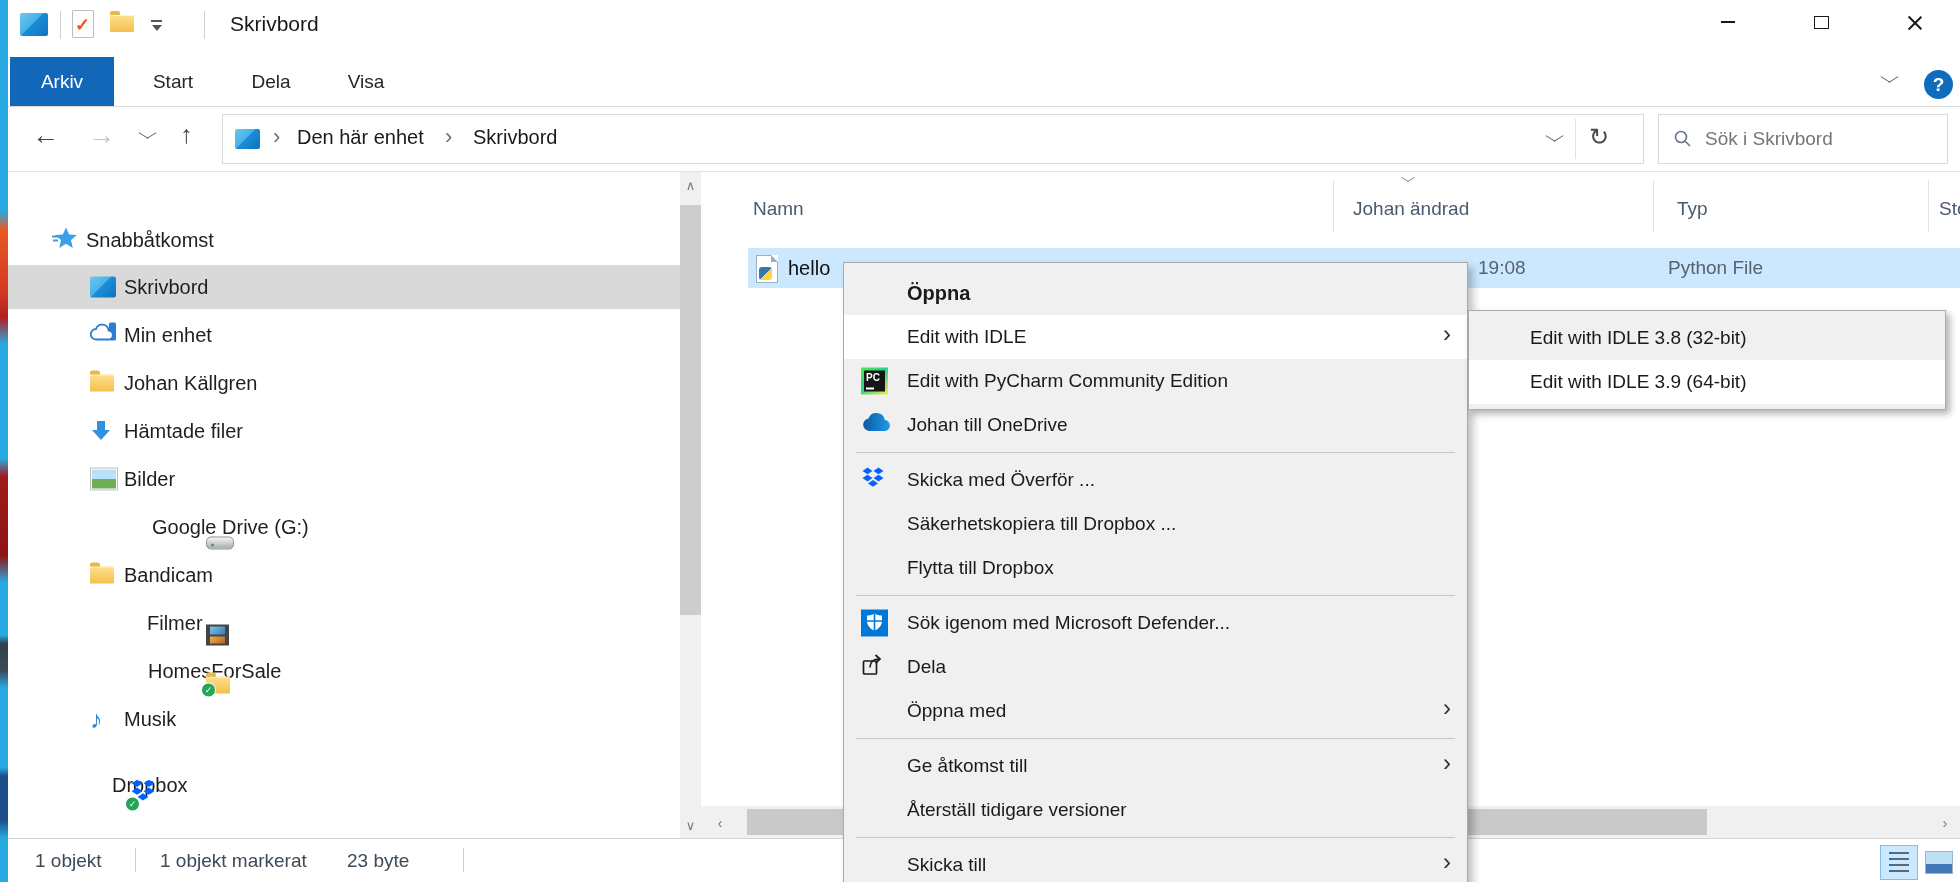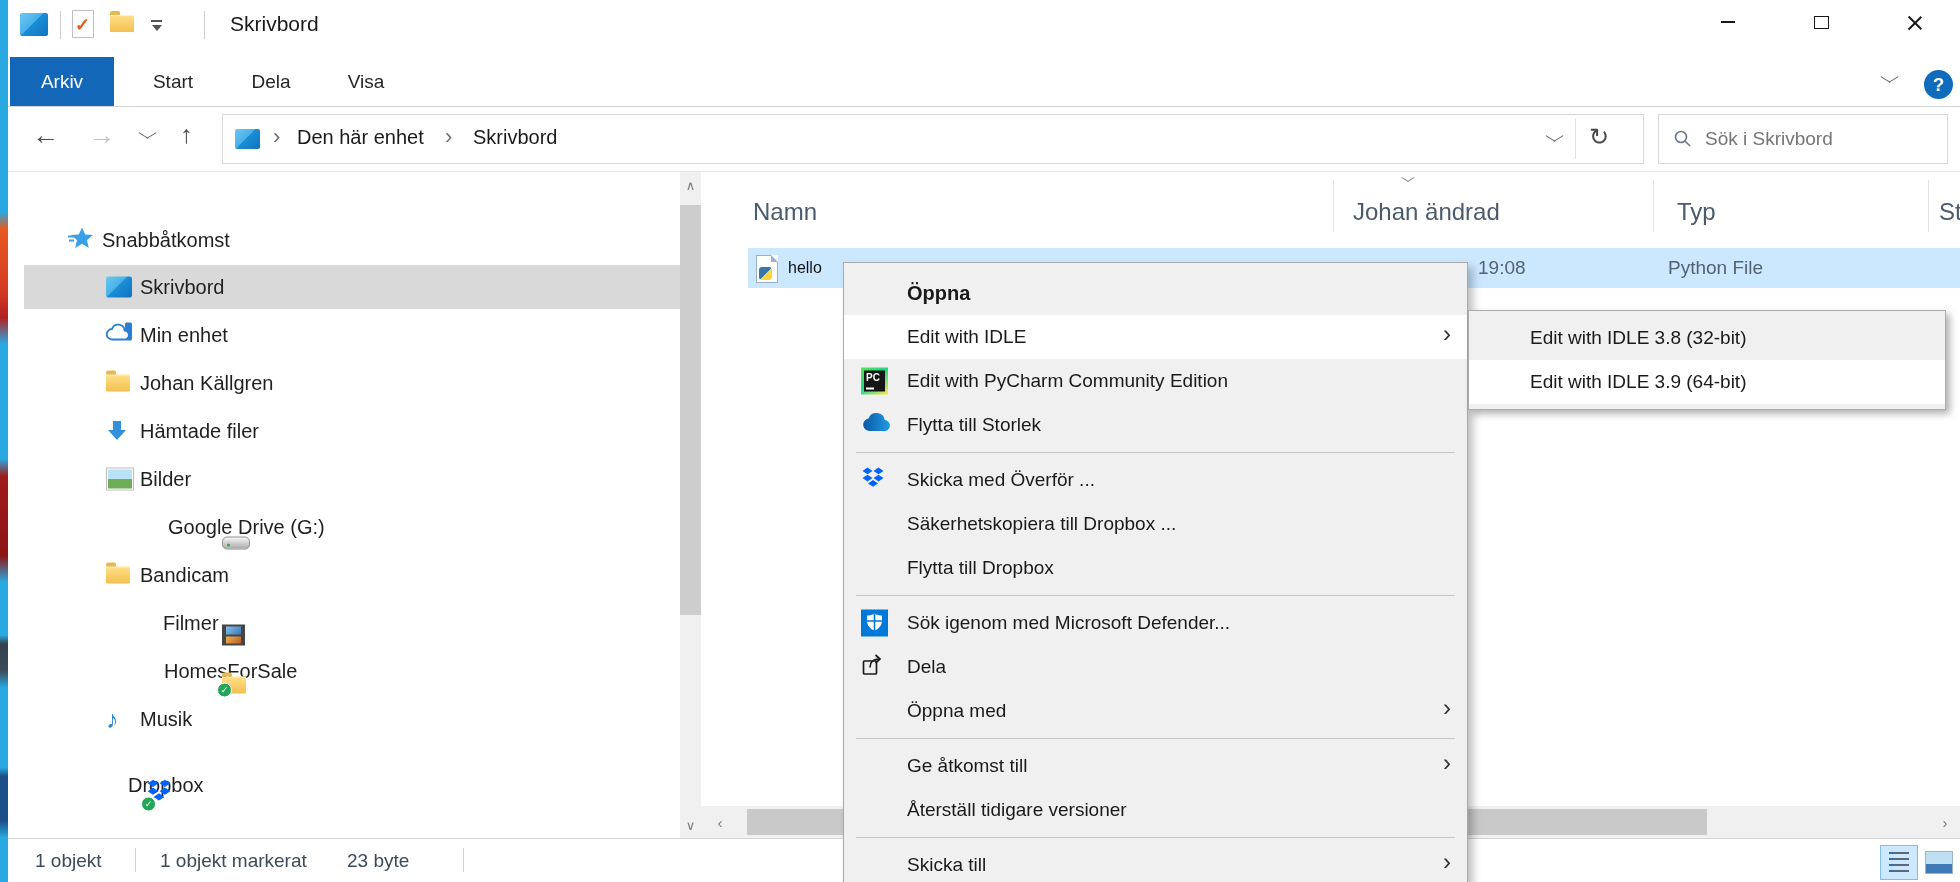--- a/index.html
+++ b/index.html
@@ -79,21 +79,21 @@
   #refresh-btn{left:1366px;top:8px;font-size:24px;color:#4a4a4a;}
   #search-box{left:1650px;top:7px;width:288px;height:48px;border:1px solid #d9d9d9;background:#fff;display:flex;align-items:center;}
   #search-icon{margin-left:14px;flex:none;}
   #search-input{border:none;outline:none;flex:1;margin-left:10px;font-size:19px;color:#1a1a1a;font-family:"Liberation Sans",sans-serif;background:transparent;min-width:0;}
   #search-input::placeholder{color:#767676;}
 
   
   #content{left:0;top:172px;width:1952px;height:666px;background:#fff;}
 
   
-  #navpane{left:16px;top:0;width:772px;height:666px;background:#fff;}
+  #navpane{left:0;top:0;width:772px;height:666px;background:#fff;}
   .nav-item{position:absolute;left:0;width:672px;height:44px;display:flex;align-items:center;font-size:20px;color:#1f1f1f;}
   .nav-item .lbl{white-space:nowrap;}
   .ni-root{padding-left:78px;} .ni-child{padding-left:116px;}
   .nav-ico{position:absolute;top:50%;transform:translateY(-50%);}
   .ni-root .nav-ico{left:44px;} .ni-child .nav-ico{left:82px;}
   .nav-sel{background:#d9d9d9;}
   .pin{position:absolute;right:20px;top:14px;}
 
   
   .ico-desktop{width:26px;height:21px;border-radius:2px;background:linear-gradient(135deg,#6cc7f2 0%,#49b1e8 45%,#1b8ed8 46%,#1172bd 100%);}
@@ -110,33 +110,33 @@
   .rel{position:relative;}
 
   
   #nav-scroll{left:672px;top:0;width:21px;height:666px;background:#f0f0f0;}
   .sb-arrow{position:absolute;width:21px;height:26px;color:#7a7a7a;font-size:13px;display:flex;align-items:center;justify-content:center;}
   #nav-sb-up{top:0;} #nav-sb-down{bottom:0;}
   #nav-sb-thumb{position:absolute;left:0;top:33px;width:21px;height:410px;background:#cdcdcd;}
 
   
   #filepane{left:693px;top:0;width:1259px;height:666px;background:#fff;}
-  .col-hdr{position:absolute;top:26px;font-size:24px;color:#4a5a6c;white-space:nowrap;}
+  .col-hdr{position:absolute;top:26px;font-size:19px;color:#4a5a6c;white-space:nowrap;}
   #hdr-namn{left:52px;} #hdr-date{left:652px;} #hdr-typ{left:976px;} #hdr-size{left:1238px;}
   .hdr-div{position:absolute;top:8px;width:1px;height:52px;background:#e3e3e3;}
   #hdiv1{left:632px;} #hdiv2{left:952px;} #hdiv3{left:1227px;}
   #sort-chev{left:700px;top:4px;position:absolute;}
   #sort-chev .chev-down::before,#sort-chev .chev-down::after{border-top-color:#8a8a8a;width:8px;}
   #sort-chev .chev-down::after{left:6px;}
 
   #file-row{position:absolute;left:47px;top:76px;width:1212px;height:40px;background:#cce8ff;display:flex;align-items:center;}
   #file-icon{position:absolute;left:8px;top:7px;width:20px;height:26px;background:#fff;border:1px solid #9ab0c4;}
   #file-icon::before{content:"";position:absolute;right:-1px;top:-1px;border-top:7px solid #fff;border-left:7px solid #9ab0c4;}
   #file-icon .py{position:absolute;left:2px;bottom:2px;width:13px;height:13px;border-radius:3px;background:linear-gradient(135deg,#3776ab 0 50%,#ffd43b 50%);}
-  #file-name{position:absolute;left:40px;font-size:16px;color:#111;}
+  #file-name{position:absolute;left:40px;font-size:20px;color:#111;}
   #file-date{position:absolute;left:730px;font-size:19px;color:#55626f;}
   #file-type{position:absolute;left:920px;font-size:19px;color:#55626f;}
 
   
   #h-scroll{left:693px;top:634px;width:1259px;height:32px;background:#f0f0f0;}
   #h-sb-left{left:6px;top:0;height:32px;}
   #h-sb-right{right:2px;top:0;height:32px;}
   .sb-arrow-h{position:absolute;width:26px;color:#7a7a7a;font-size:15px;display:flex;align-items:center;justify-content:center;}
   #h-sb-thumb{position:absolute;left:46px;top:3px;width:960px;height:26px;background:#c9c9c9;}
 
@@ -436,21 +436,21 @@
       <svg class="ico-onedrive" viewBox="0 0 30 19">
           <defs>
             <linearGradient id="od" x1="0" y1="0" x2="1" y2="0">
               <stop offset="0" stop-color="#0c59a8"></stop>
               <stop offset="1" stop-color="#1e9be2"></stop>
             </linearGradient>
           </defs>
           <path d="M8 18h15a5.5 5.5 0 0 0 .8-11A8.5 8.5 0 0 0 7.5 5.5 6.3 6.3 0 0 0 8 18z" fill="url(#od)"></path>
         </svg>
     </span>
-    <span class="lbl">Flytta till Storlek</span>
+    <span class="lbl">Johan till OneDrive</span>
   </div>
 
   <div class="menu-sep"></div>
 
   <div class="mi">
     <span class="mico">
       <svg width="24" height="22" viewBox="0 0 24 22">
           <g fill="#0062ff">
             <path d="M6.5 1l5 3.4-5 3.4-5-3.4z"></path>
             <path d="M17.5 1l5 3.4-5 3.4-5-3.4z"></path>

